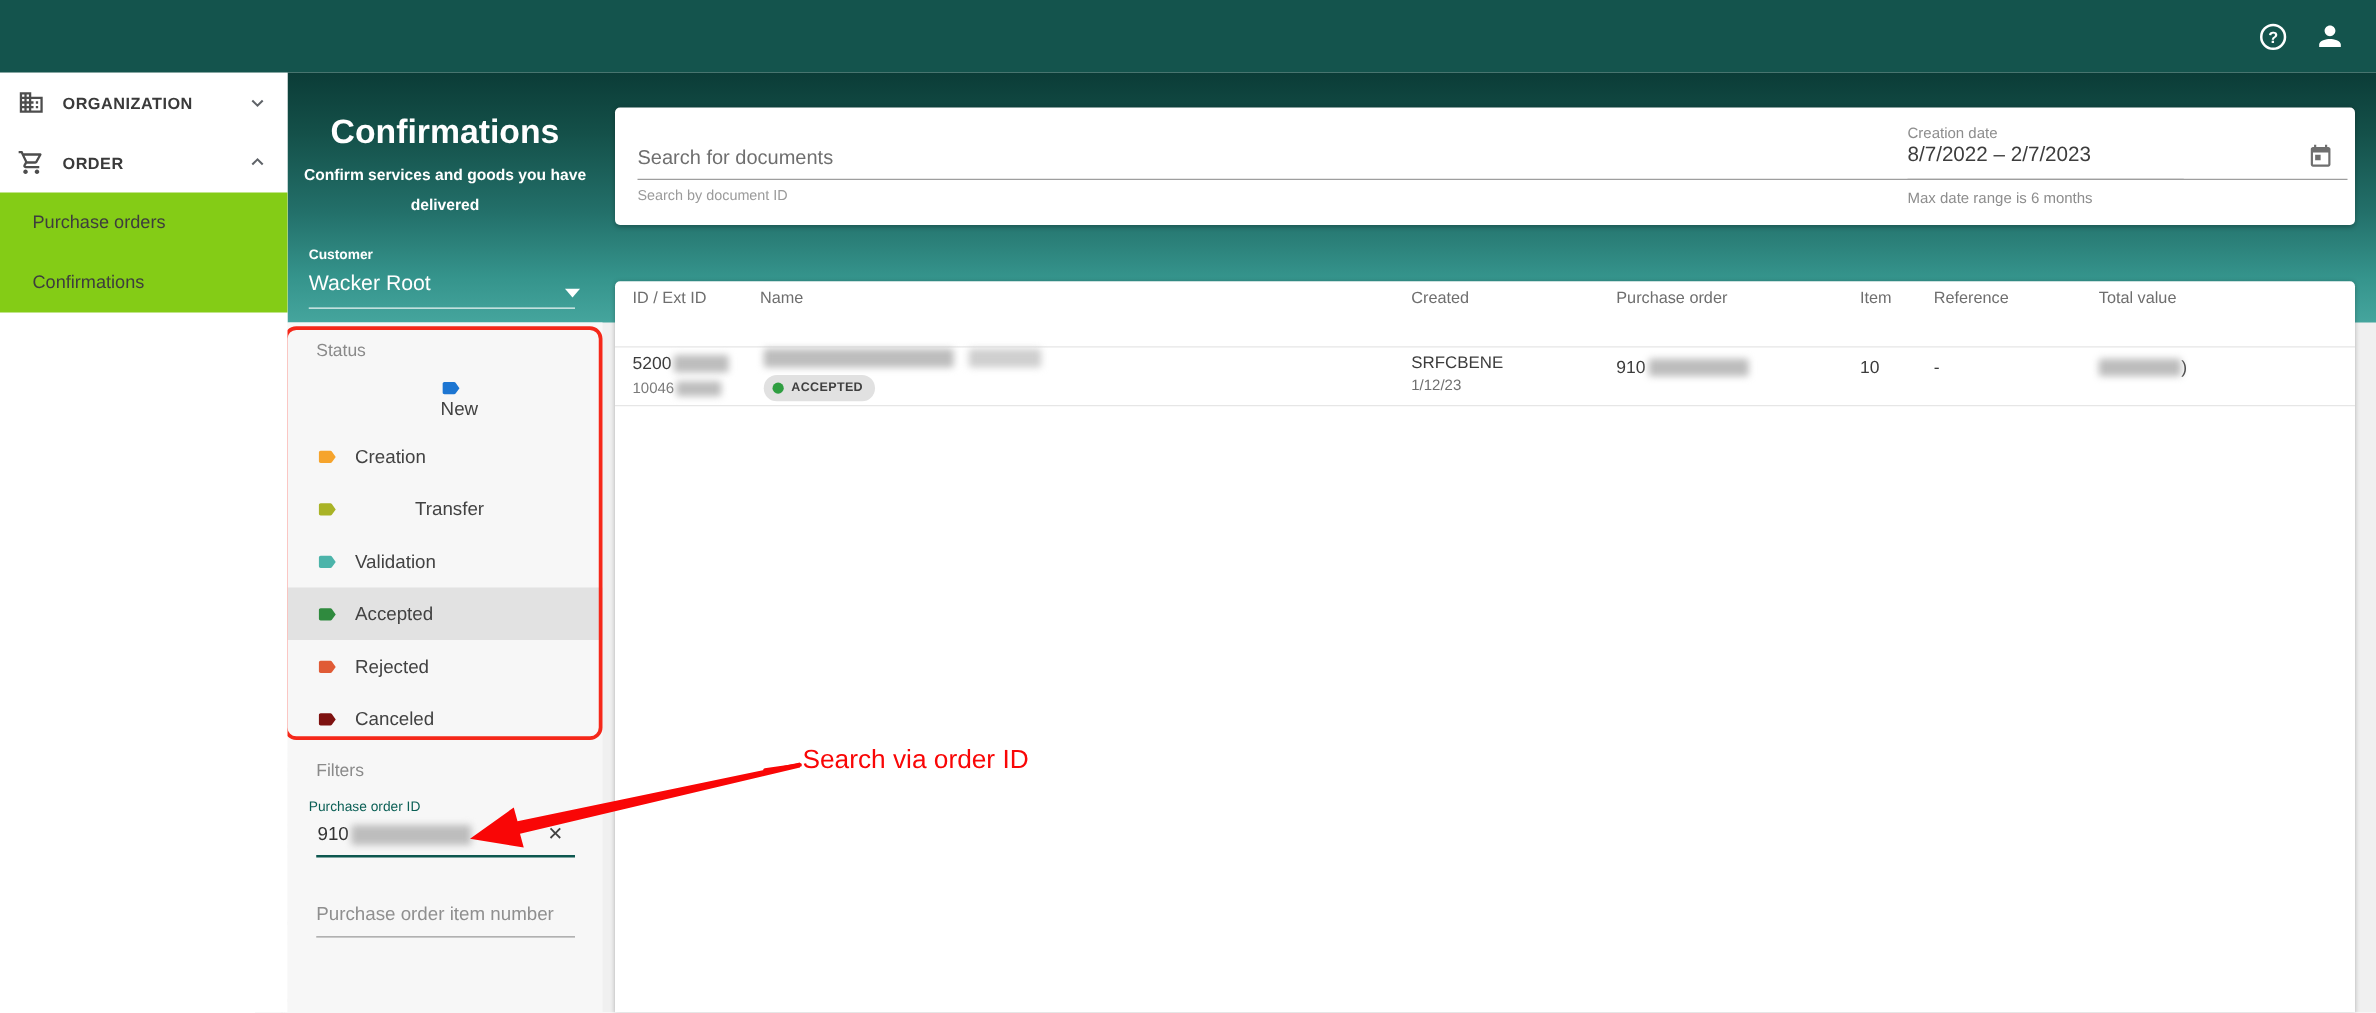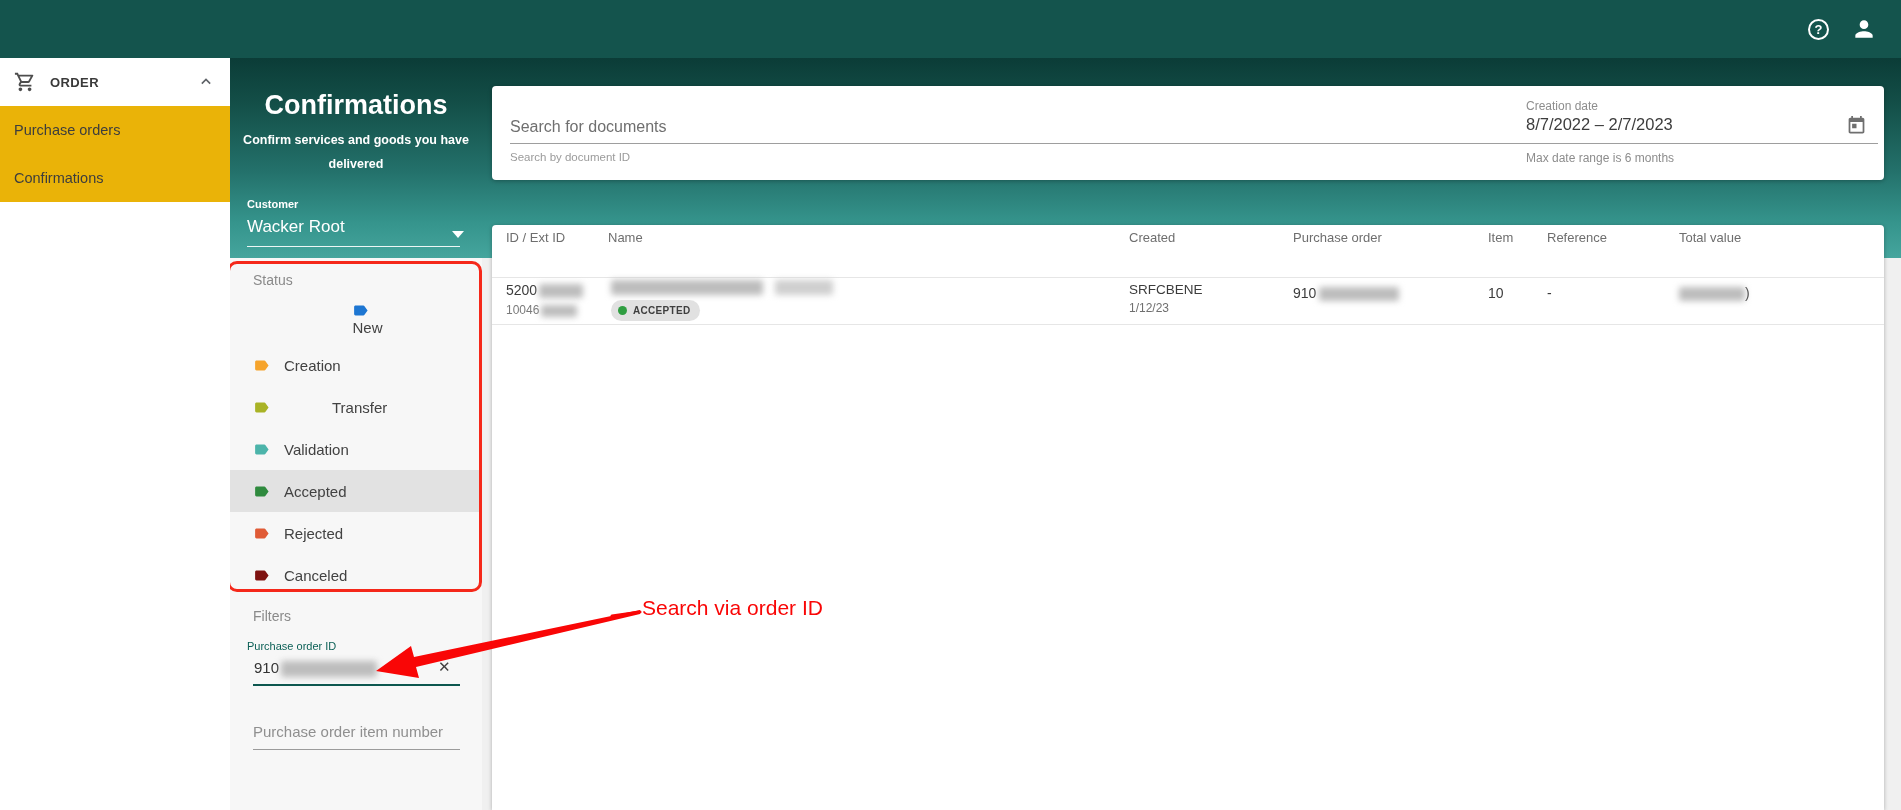--- a/index.html
+++ b/index.html
@@ -15,21 +15,21 @@
   .topbar-icons { right:24px; top:0; height:58px; display:flex; align-items:center; gap:22px; }
   .help-circle { width:21px; height:21px; border:2px solid #fff; border-radius:50%; color:#fff; font-size:13px; font-weight:700; display:flex; align-items:center; justify-content:center; cursor:pointer; }
   .person-svg { width:26px; height:26px; fill:#fff; cursor:pointer; }
 
   
   .sidebar { left:0; top:58px; width:230px; height:752px; background:#ffffff; z-index:20; }
   .nav-row { position:relative; height:48px; display:flex; align-items:center; padding:0 14px; cursor:pointer; }
   .nav-icon { width:22px; height:22px; fill:#4d4d4d; margin-right:14px; flex:0 0 auto; }
   .nav-label { font-size:13px; font-weight:700; color:#3a3a3a; letter-spacing:.4px; flex:1; }
   .nav-chevron { width:20px; height:20px; fill:none; stroke:#5f6368; stroke-width:2; }
-  .submenu { background:#eab308; }
+  .submenu { background:#84cc16;padding-left:12px; }
   .sub-row { height:48px; display:flex; align-items:center; padding:0 14px; font-size:14.5px; color:#3d3d3d; cursor:pointer; }
   .photo-area { left:0; top:308px; width:230px; height:502px;
      background:
        repeating-linear-gradient(115deg, rgba(150,155,158,.16) 0 1px, transparent 1px 26px),
        repeating-linear-gradient(64deg, rgba(150,155,158,.12) 0 1px, transparent 1px 34px),
        linear-gradient(180deg,#fdfdfd,#f2f3f3);
   }
 
   
   .hero { left:230px; top:58px; width:1671px; height:200px;
@@ -96,20 +96,29 @@
     <div class="help-circle">
       <span>?</span>
     </div>
     <svg class="person-svg" viewBox="0 0 24 24">
       <path d="M12 12c2.21 0 4-1.79 4-4s-1.79-4-4-4-4 1.79-4 4 1.79 4 4 4zm0 2c-2.67 0-8 1.34-8 4v2h16v-2c0-2.66-5.33-4-8-4z"></path>
     </svg>
   </div>
 </div>
 
 <div class="abs sidebar">
+  <div class="nav-row">
+    <svg class="nav-icon" viewBox="0 0 24 24">
+      <path d="M12 7V3H2v18h20V7H12zM6 19H4v-2h2v2zm0-4H4v-2h2v2zm0-4H4V9h2v2zm0-4H4V5h2v2zm4 12H8v-2h2v2zm0-4H8v-2h2v2zm0-4H8V9h2v2zm0-4H8V5h2v2zm10 12h-8v-2h2v-2h-2v-2h2v-2h-2V9h8v10zm-2-8h-2v2h2v-2zm0 4h-2v2h2v-2z"></path>
+    </svg>
+    <span class="nav-label">ORGANIZATION</span>
+    <svg class="nav-chevron" viewBox="0 0 24 24">
+      <polyline points="7,10 12,15 17,10"></polyline>
+    </svg>
+  </div>
   <div class="nav-row">
     <svg class="nav-icon" viewBox="0 0 24 24">
       <path d="M15.55 13c.75 0 1.41-.41 1.75-1.03l3.58-6.49A.996.996 0 0 0 20.01 4H5.21l-.94-2H1v2h2l3.6 7.59-1.35 2.44C4.52 15.37 5.48 17 7 17h12v-2H7l1.1-2h7.45zM6.16 6h12.15l-2.76 5H8.53L6.16 6zM7 18c-1.1 0-1.99.9-1.99 2S5.9 22 7 22s2-.9 2-2-.9-2-2-2zm10 0c-1.1 0-1.99.9-1.99 2s.89 2 1.99 2 2-.9 2-2-.9-2-2-2z"></path>
     </svg>
     <span class="nav-label">ORDER</span>
     <svg class="nav-chevron" viewBox="0 0 24 24">
       <polyline points="7,14 12,9 17,14"></polyline>
     </svg>
   </div>
   <div class="submenu">

